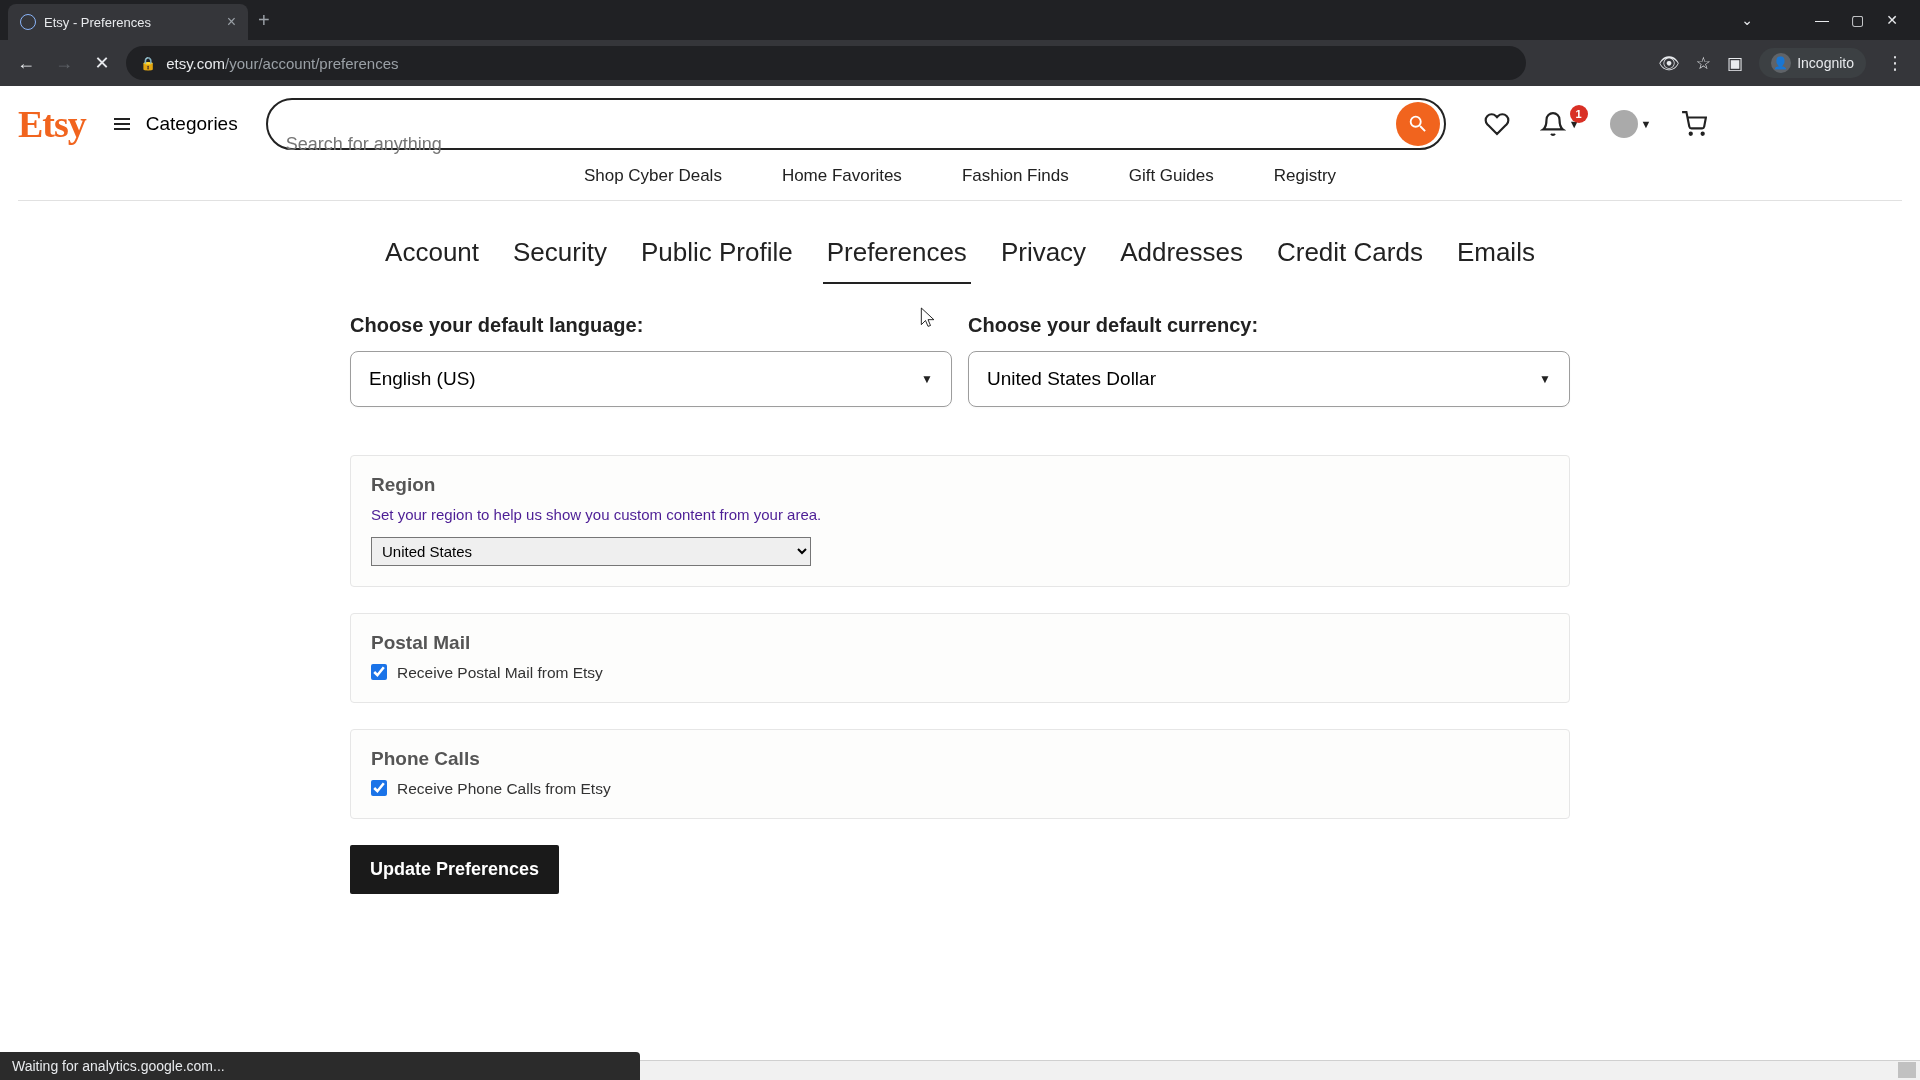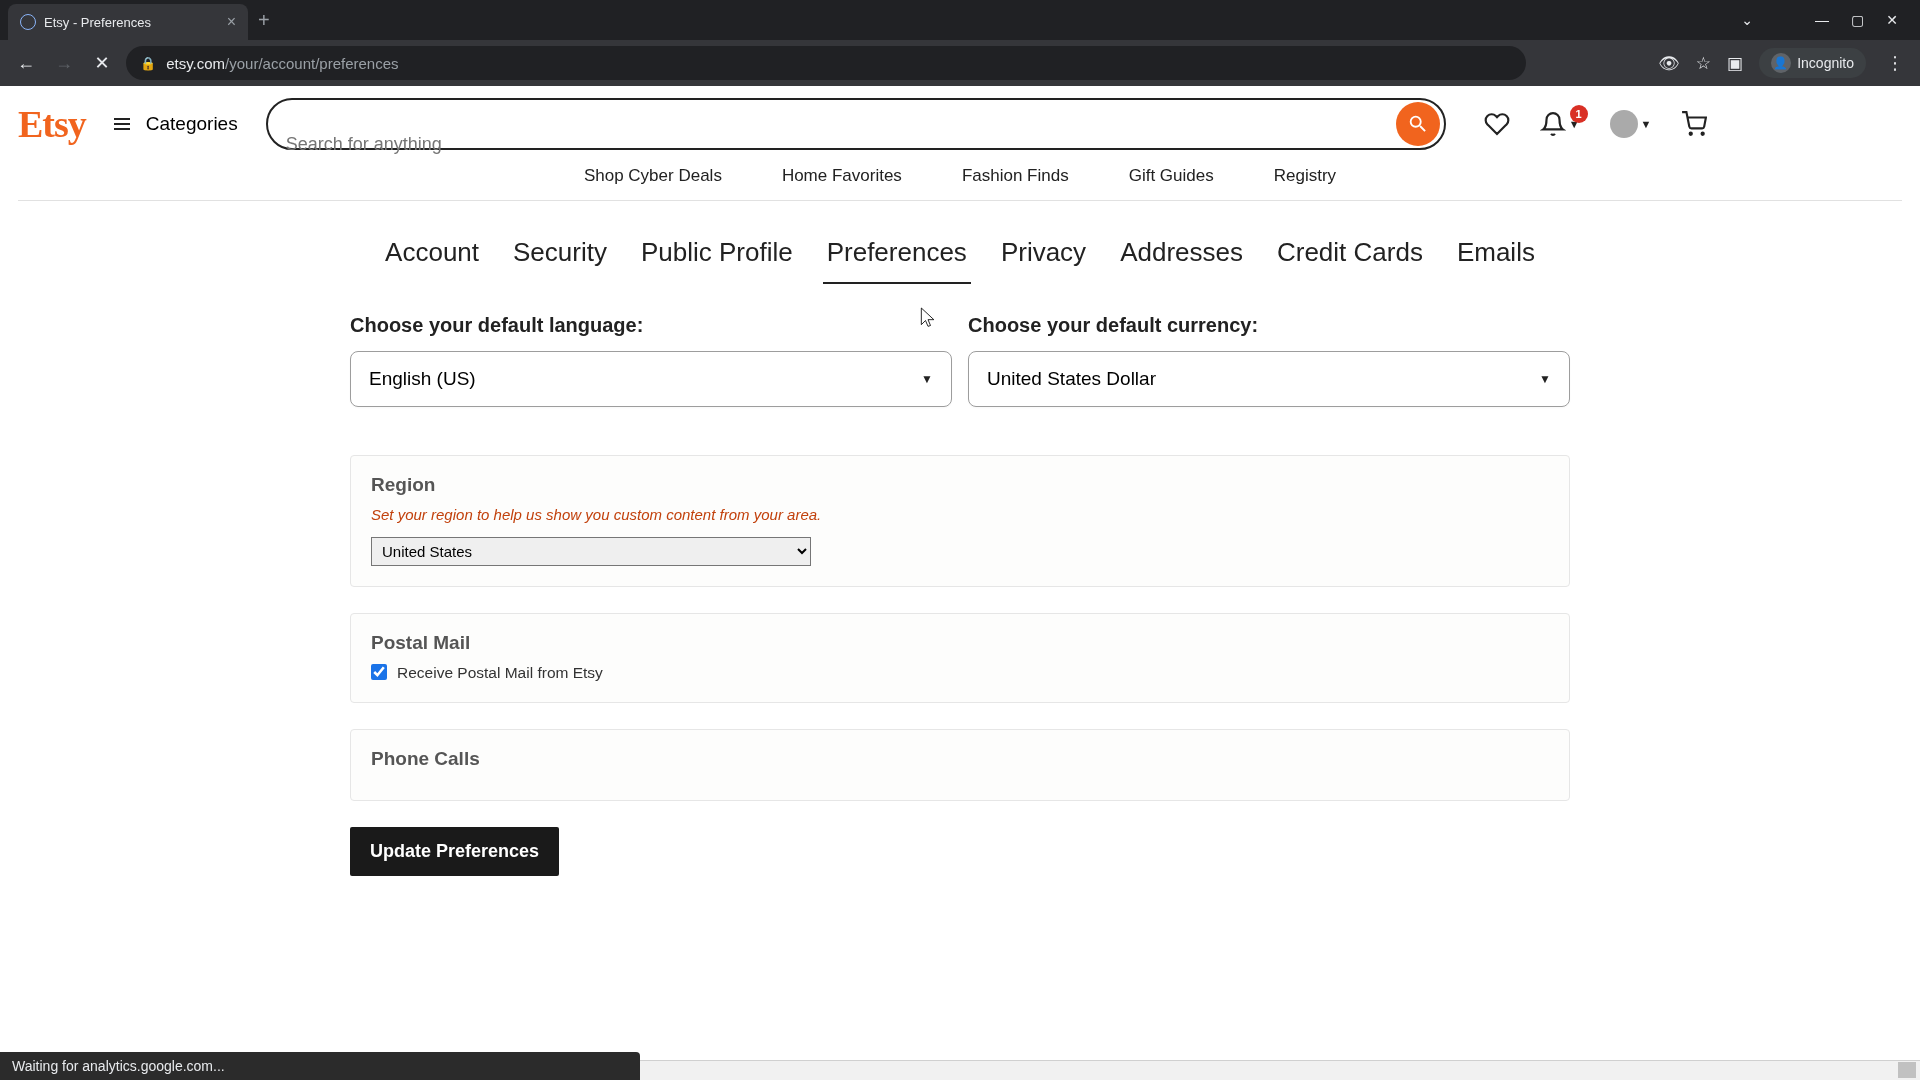--- a/index.html
+++ b/index.html
@@ -55,21 +55,21 @@
   .settings-tabs .stab.active { border-bottom: 2px solid #222; font-weight:400; }
 
   .two-col { display:flex; gap:16px; margin-bottom:48px; }
   .col { flex:1; }
   .field-label { font-size:20px; font-weight:600; margin-bottom:14px; color:#222; }
   .select-pill { border:1px solid #9d9d9d; border-radius:8px; padding:16px 18px; font-size:19px; display:flex; align-items:center; justify-content:space-between; cursor:pointer; box-shadow: 0 1px 2px rgba(0,0,0,0.03); }
   .select-pill .caret-down { font-size:12px; color:#222; }
 
   .section-card { border:1px solid #e6e6e6; border-radius:4px; padding:18px 20px 20px 20px; margin-bottom:26px; background:#fdfdfc; }
   .section-card h3 { font-size:19px; font-weight:600; color:#555; margin-bottom:10px; }
-  .section-desc { font-size:15px; color:#c2410c; margin-bottom:14px;font-style:italic; }
+  .section-desc { font-size:15px; color:#4c1d95; margin-bottom:14px; }
   .native-select { font-size:15px; padding:4px 6px; border:1px solid #767676; background:#efefef; min-width:440px; }
   .check-row { display:flex; align-items:flex-start; gap:10px; font-size:15.5px; color:#333; }
   .check-row input { width:16px; height:16px; accent-color:#1a73e8; }
 
   .update-btn { background:#1a1a1a; color:#fff; font-size:18px; font-weight:600; padding:14px 20px; border:none; cursor:pointer; border-radius:2px; }
 
   
   .status-bar { position:absolute; bottom:0; left:0; background:#2b2b2b; color:#e8eaed; font-size:14px; padding:6px 12px; border-top-right-radius:4px; min-width:640px; }
 
   
@@ -213,20 +213,24 @@
   <div class="section-card">
     <h3>Postal Mail</h3>
     <label class="check-row">
       <input type="checkbox" checked="" style="">
       <span>Receive Postal Mail from Etsy</span>
     </label>
   </div>
 
   <div class="section-card">
     <h3>Phone Calls</h3>
+    <label class="check-row">
+      <input type="checkbox" checked="" style="">
+      <span>Receive Phone Calls from Etsy</span>
+    </label>
   </div>
 
   <button class="update-btn">Update Preferences</button>
 </div>
 
 <div class="hscroll-hint">
   <div class="hscroll-thumb"></div>
 </div>
 
 <div class="status-bar">Waiting for analytics.google.com...</div>

